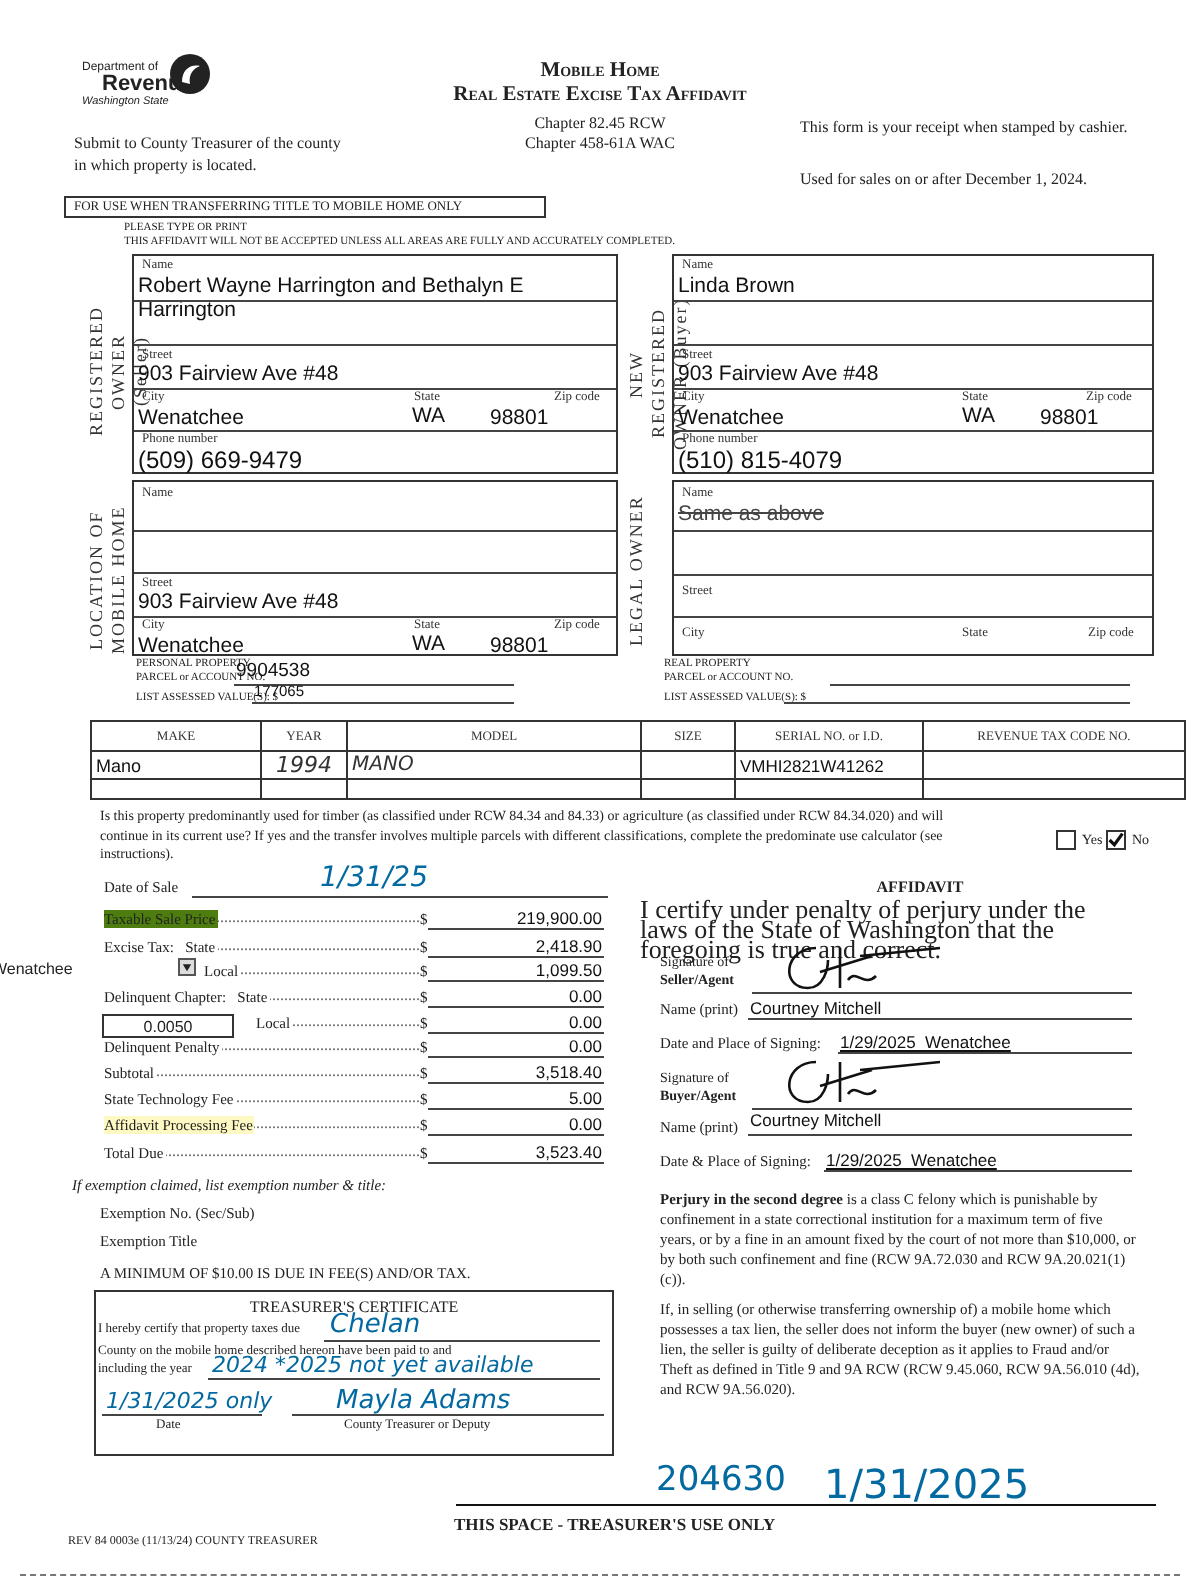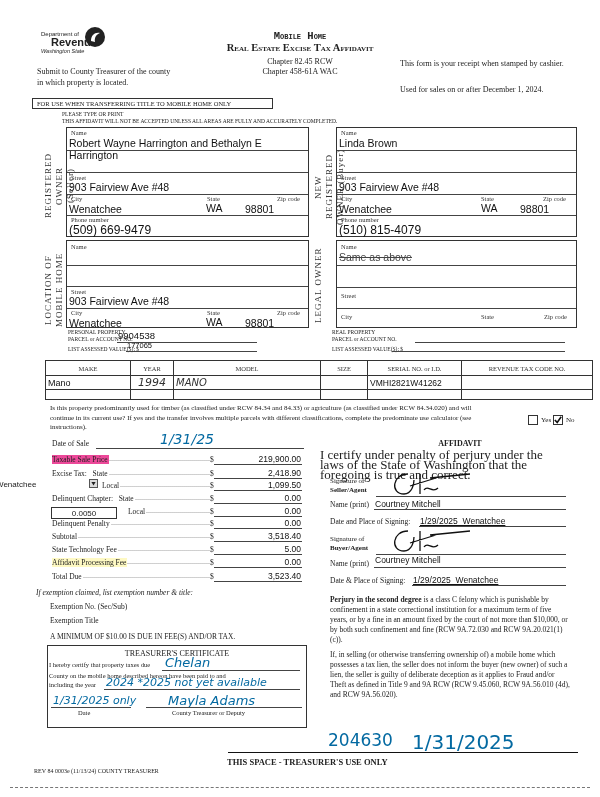--- a/index.html
+++ b/index.html
@@ -27,21 +27,21 @@
 <div class="abs" style="left:33px;top:26px;width:70px;height:30px;">
   <div class="abs sans" style="left:8px;top:5px;font-size:6px;">Department of</div>
   <div class="abs sans" style="left:0;top:10px;font-size:11px;font-weight:bold;color:#222;padding-left:18px;">Revenue</div>
   <div class="abs sans" style="left:8px;top:22px;font-size:5.5px;font-style:italic;">Washington State</div>
   <svg class="abs" style="left:50px;top:-1px;" width="24" height="24" viewBox="0 0 24 24">
     <circle cx="12" cy="12" r="10" fill="#222"></circle>
     <path d="M8 16 C8 10, 12 7, 17 8 C14 9, 11 12, 12 17 Z" fill="#fff"></path>
   </svg>
 </div>
 
-<div class="abs serif sc" style="left:200px;top:30px;width:200px;text-align:center;font-size:10.5px;font-weight:bold;font-family:Liberation Mono, monospace;">Mobile Home</div>
+<div class="abs serif sc" style="left:200px;top:30px;width:200px;text-align:center;font-size:10.5px;font-weight:bold;">Mobile Home</div>
 <div class="abs serif sc" style="left:180px;top:42px;width:240px;text-align:center;font-size:10.5px;font-weight:bold;">Real Estate Excise Tax Affidavit</div>
 <div class="abs serif" style="left:250px;top:57px;width:100px;text-align:center;font-size:8px;">Chapter 82.45 RCW</div>
 <div class="abs serif" style="left:250px;top:67px;width:100px;text-align:center;font-size:8px;">Chapter 458-61A WAC</div>
 
 <div class="abs serif" style="left:37px;top:66px;width:140px;font-size:8px;line-height:11px;">Submit to County Treasurer of the county in which property is located.</div>
 <div class="abs serif" style="left:400px;top:59px;width:170px;font-size:8px;line-height:10px;">This form is your receipt when stamped by cashier.</div>
 <div class="abs serif" style="left:400px;top:85px;width:180px;font-size:8px;">Used for sales on or after December 1, 2024.</div>
 
 <div class="box" style="left:32px;top:98px;width:241px;height:11px;border-width:1px;">
   <div class="abs serif" style="left:4px;top:1px;font-size:6.5px;white-space:nowrap;">FOR USE WHEN TRANSFERRING TITLE TO MOBILE HOME ONLY</div>
@@ -169,21 +169,21 @@
     </svg>
 </div>
 <div class="abs serif" style="left:566px;top:416px;font-size:7px;">No</div>
 
 <div class="abs serif" style="left:52px;top:439px;font-size:7.5px;">Date of Sale</div>
 <div class="hline" style="left:96px;top:448px;width:208px;"></div>
 <div class="abs hand" style="left:160px;top:431px;font-size:14px;">1/31/25</div>
 
 <div id="tax-lines">
     <div class="abs" style="left: 52px; top: 455px; width: 252px; height: 12px;">
-      <div class="abs serif" style="left: 0px; top: 0px; font-size: 7.5px; white-space: pre; background: #ec4899; z-index: 2; padding-right: 1px;">Taxable Sale Price</div>
+      <div class="abs serif" style="left: 0px; top: 0px; font-size: 7.5px; white-space: pre; background: #4d7c0f; z-index: 2; padding-right: 1px;">Taxable Sale Price</div>
       <div class="abs serif dots" style="left: 0px; top: -1px; width: 158px; overflow: hidden; white-space: nowrap; color: rgb(102, 102, 102); z-index: 1;">........................................................................................................................</div>
     </div>
     <div class="abs serif" style="left: 210px; top: 455px; font-size: 7.5px;">$</div>
     <div class="abs money" style="left: 214px; top: 454px; width: 88px; border-bottom: 1px solid rgb(68, 68, 68); padding-right: 1px;">219,900.00</div>
     <div class="abs" style="left: 52px; top: 469px; width: 252px; height: 12px;">
       <div class="abs serif" style="left: 0px; top: 0px; font-size: 7.5px; white-space: pre; background: rgb(255, 255, 255); z-index: 2; padding-right: 1px;">Excise Tax:   State</div>
       <div class="abs serif dots" style="left: 0px; top: -1px; width: 158px; overflow: hidden; white-space: nowrap; color: rgb(102, 102, 102); z-index: 1;">........................................................................................................................</div>
     </div>
     <div class="abs serif" style="left: 210px; top: 469px; font-size: 7.5px;">$</div>
     <div class="abs money" style="left: 214px; top: 468px; width: 88px; border-bottom: 1px solid rgb(68, 68, 68); padding-right: 1px;">2,418.90</div>

